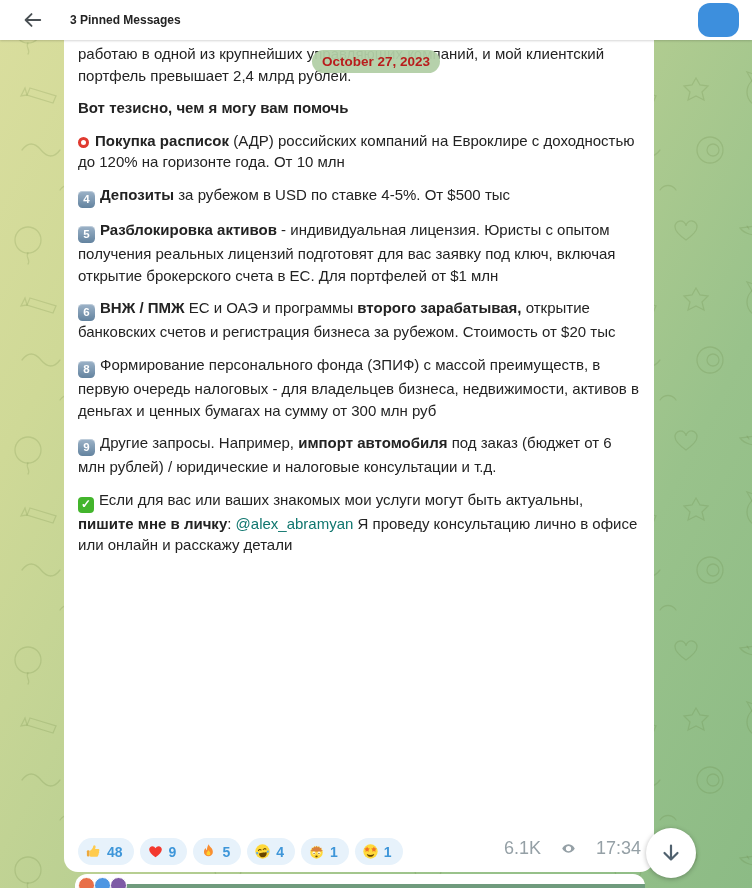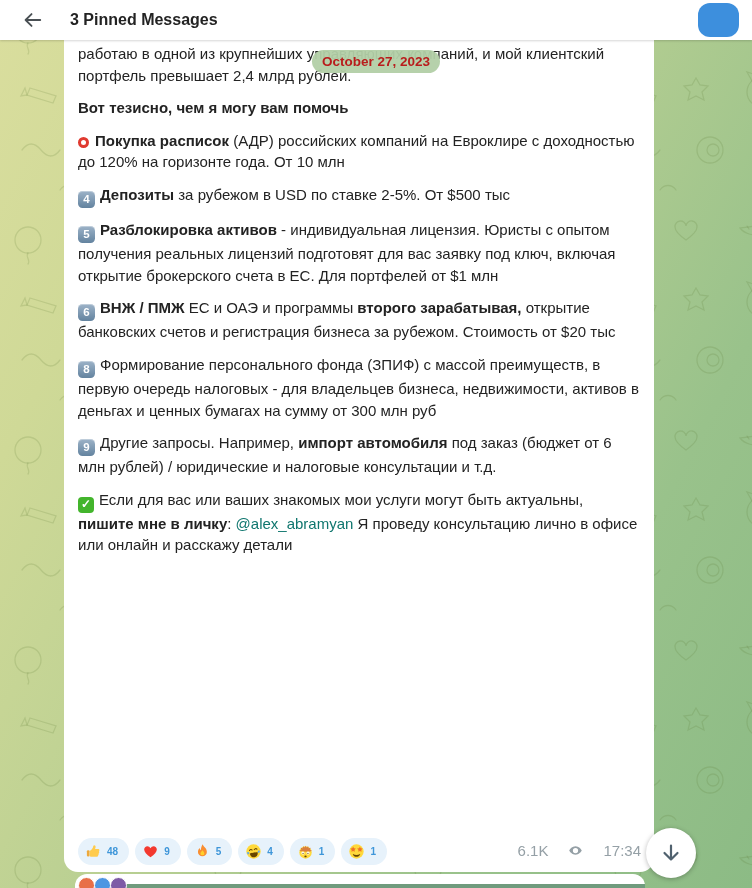--- a/index.html
+++ b/index.html
@@ -9,21 +9,21 @@
     font-family: "Liberation Sans", sans-serif;
     background: linear-gradient(118deg, #dade9e 0%, #cfd997 20%, #b8cf92 48%, #99c28b 76%, #8cbb85 100%);
   }
   .pattern { position: absolute; inset: 0; z-index: 0; }
   
   .header {
     position: absolute; top: 0; left: 0; right: 0; height: 40px; background: #fff;
     z-index: 6; display: flex; align-items: center; box-shadow: 0 1px 2px rgba(0,0,0,.16);
   }
   .back-btn { width: 36px; height: 36px; margin-left: 14px; display: flex; align-items: center; justify-content: center; cursor: pointer; }
-  .title { font-size: 16px; font-weight: bold; color: #232323; margin-left: 20px; }
+  .title { font-size: 12px; font-weight: bold; color: #232323; margin-left: 20px; }
   .avatar { position: absolute; right: 13px; top: 3px; width: 41px; height: 34px; border-radius: 12px; }
   
   .bubble {
     position: absolute; left: 64px; top: 40px; width: 590px; height: 832px;
     background: #fff; border-radius: 0 0 14px 14px; z-index: 2; padding: 3px 14px 0; overflow: hidden;
   }
   .msg { font-size: 15px; line-height: 21.5px; color: #232323; }
   .para { margin: 0 0 11px 0; }
   .bold { font-weight: bold; }
   .link { color: #0f766e; cursor: pointer; }
@@ -40,22 +40,22 @@
     color: #fff; font-size: 12px; font-weight: bold; align-items: center; justify-content: center;
     vertical-align: -3px; margin-right: 5px;
   }
   .emoji-icon { display: inline-flex; vertical-align: -3px; }
   
   .reactions { position: absolute; left: 14px; bottom: 7px; display: flex; gap: 6px; }
   .pill {
     display: flex; align-items: center; gap: 5px; height: 27px; padding: 0 11px 0 7px;
     border-radius: 14px; background: #e7f2fb; cursor: pointer;
   }
-  .pill .cnt { color: #3e96d9; font-weight: bold; font-size: 10px; }
-  .meta { position: absolute; right: 13px; bottom: 13px; display: flex; align-items: center; gap: 20px; color: #95a0a6; font-size: 15px; }
+  .pill .cnt { color: #3e96d9; font-weight: bold; font-size: 14px; }
+  .meta { position: absolute; right: 13px; bottom: 13px; display: flex; align-items: center; gap: 20px; color: #95a0a6; font-size: 18px; }
   
   .date-badge {
     position: absolute; top: 50px; left: 50%; transform: translateX(-50%); z-index: 4;
     background: rgba(178,207,167,.95); color: #b91c1c; font-weight: bold; font-size: 13.5px;
     height: 23px; line-height: 23px; padding: 0 10px; border-radius: 12px; cursor: pointer;
   }
   
   .next-bubble { position: absolute; left: 75px; top: 874px; width: 570px; height: 14px; background: #fff; border-radius: 12px 12px 0 0; z-index: 2; cursor: pointer; }
   .attach-strip { position: absolute; left: 18px; right: 0; top: 10px; height: 4px; z-index: 1; }
   .next-avatars { position: absolute; left: 4px; top: 3px; display: flex; z-index: 2; }
@@ -111,21 +111,21 @@
     <div class="avatar" style="background: rgb(61, 143, 221);"></div>
   </div>
 
   <div class="date-badge">October 27, 2023</div>
 
   <div class="bubble">
     <div class="msg">
         <div class="para"><span>работаю в одной из крупнейших управляющих компаний, и мой клиентский портфель превышает 2,4 млрд рублей.</span></div>
         <div class="para"><span class="bold">Вот тезисно, чем я могу вам помочь</span></div>
         <div class="para"><span class="ring"></span><span class="bold">Покупка расписок</span><span> (АДР) российских компаний на Евроклире с доходностью до 120% на горизонте года. От 10 млн</span></div>
-        <div class="para"><span class="keycap">4</span><span class="bold">Депозиты</span><span> за рубежом в USD по ставке 2-5%. От $500 тыс</span></div>
+        <div class="para"><span class="keycap">4</span><span class="bold">Депозиты</span><span> за рубежом в USD по ставке 4-5%. От $500 тыс</span></div>
         <div class="para"><span class="keycap">5</span><span class="bold">Разблокировка активов</span><span> - индивидуальная лицензия. Юристы с опытом получения реальных лицензий подготовят для вас заявку под ключ, включая открытие брокерского счета в ЕС. Для портфелей от $1 млн</span></div>
         <div class="para"><span class="keycap">6</span><span class="bold">ВНЖ / ПМЖ</span><span> ЕС и ОАЭ и программы </span><span class="bold">второго зарабатывая,</span><span> открытие банковских счетов и регистрация бизнеса за рубежом. Стоимость от $20 тыс</span></div>
         <div class="para"><span class="keycap">8</span><span>Формирование персонального фонда (ЗПИФ) с массой преимуществ, в первую очередь налоговых - для владельцев бизнеса, недвижимости, активов в деньгах и ценных бумагах на сумму от 300 млн руб</span></div>
         <div class="para"><span class="keycap">9</span><span>Другие запросы. Например, </span><span class="bold">импорт автомобиля</span><span> под заказ (бюджет от 6 млн рублей) / юридические и налоговые консультации и т.д.</span></div>
         <div class="para"><span class="checkbox">✓</span><span>Если для вас или ваших знакомых мои услуги могут быть актуальны, </span><span class="bold">пишите мне в личку</span><span>: </span><span class="link">@alex_abramyan</span><span> Я проведу консультацию лично в офисе или онлайн и расскажу детали</span></div>
       </div>
     <div class="reactions">
         <div class="pill">
           <span class="emoji-icon">
             <svg width="17" height="17" viewBox="0 0 18 18">

